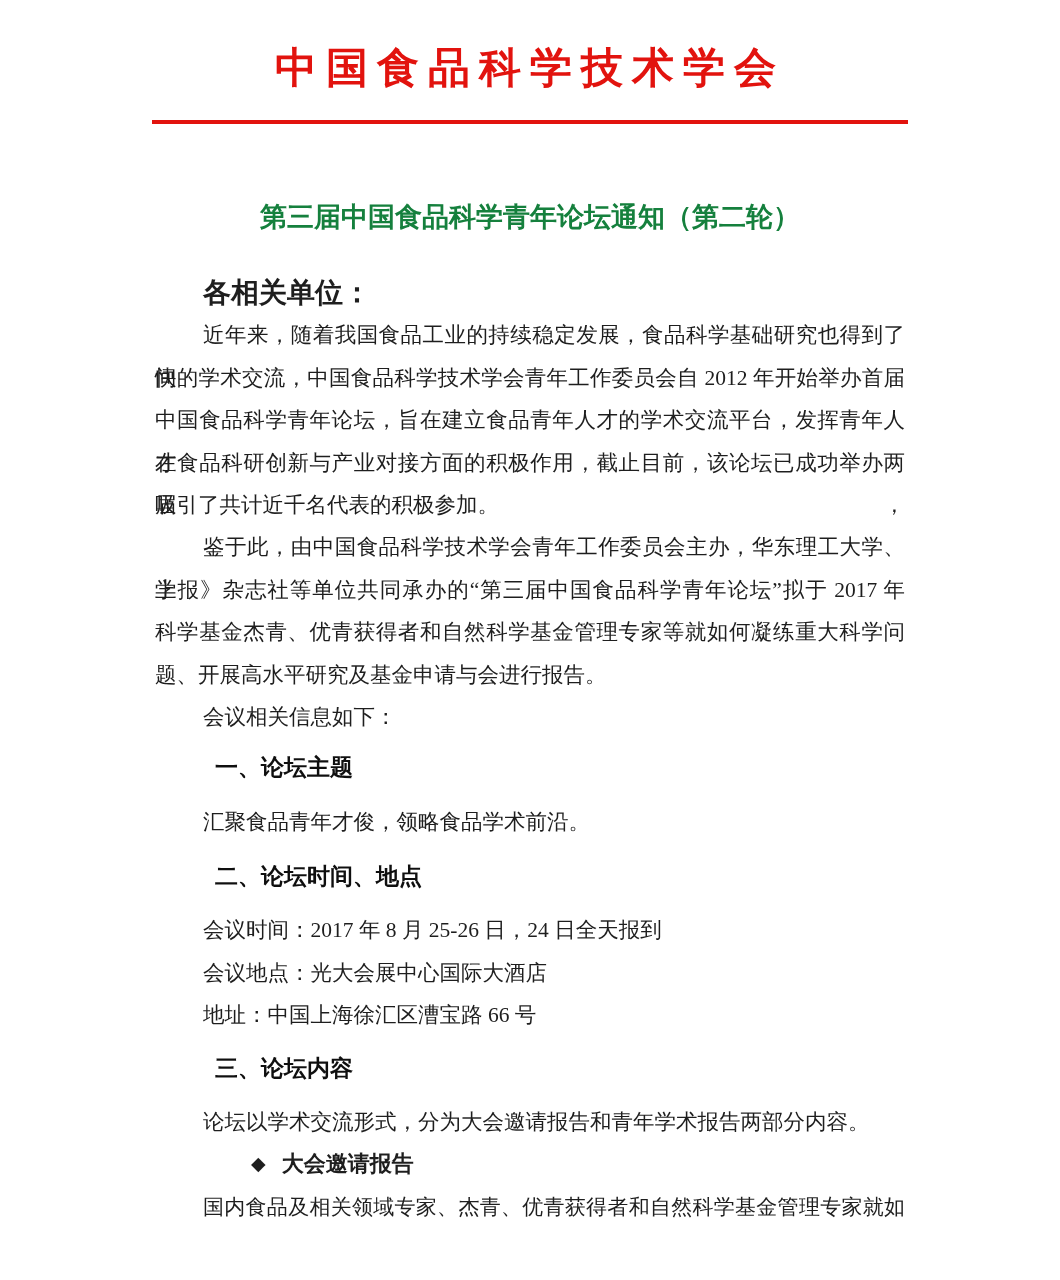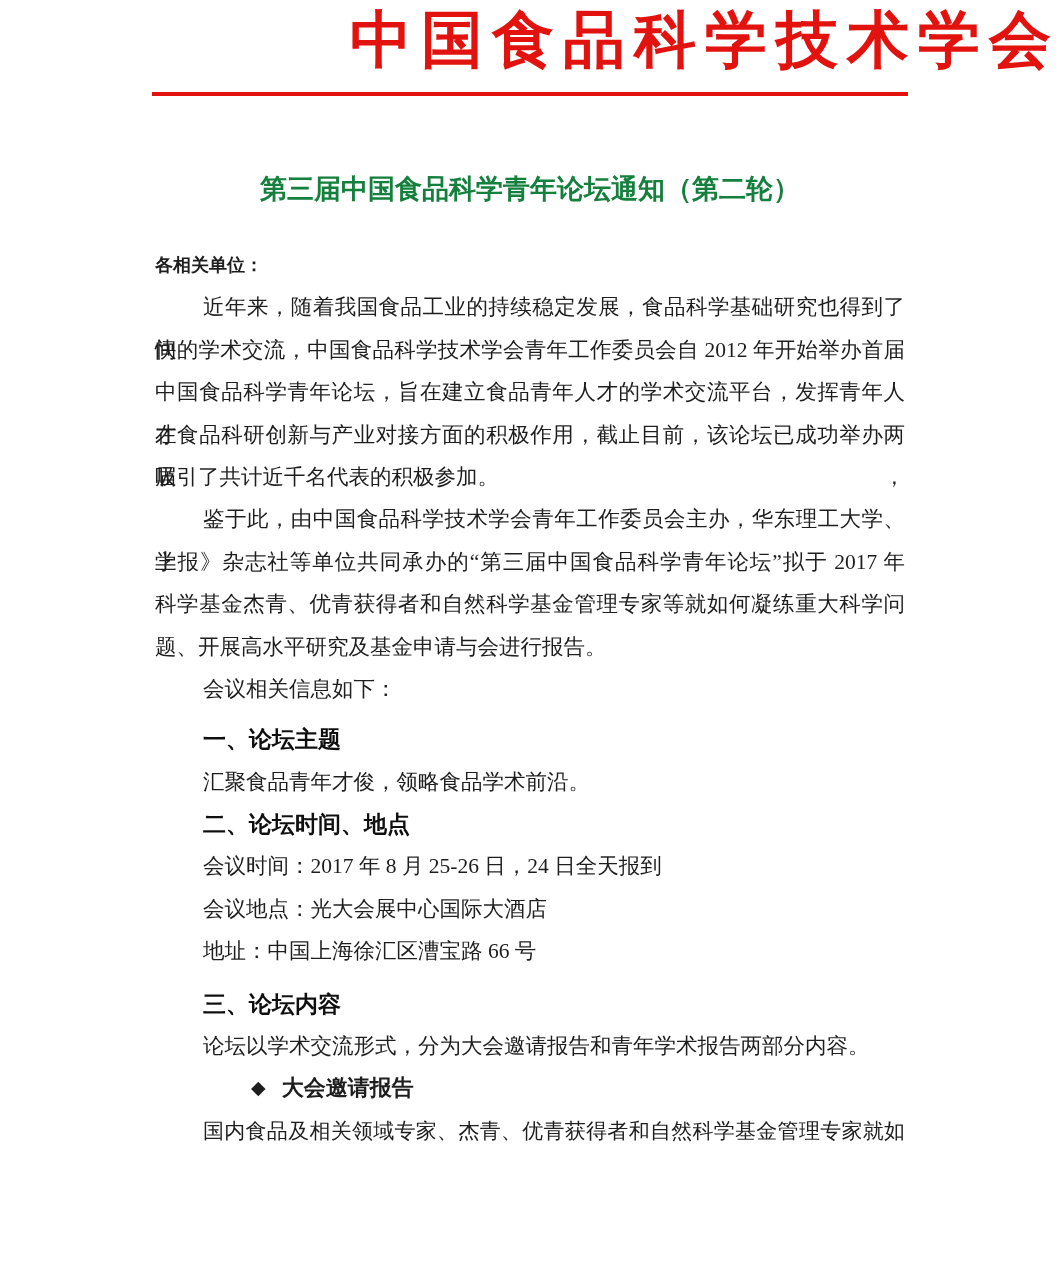--- a/index.html
+++ b/index.html
@@ -6,25 +6,25 @@
   .page{
     position:relative;
     width:1060px;height:1280px;
     background:#ffffff;
     overflow:hidden;
     color:#1e1e1e;
     font-family:"Liberation Serif", serif;
   }
   
   .letterhead{
-    padding-top:4px;
-    text-align:right;
+    padding-top:32px;
+    text-align:center;
     font-family:"Liberation Serif", serif;
     font-weight:bold;
-    font-size:62px;
+    font-size:42px;
     line-height:72px;
     letter-spacing:9px;
     white-space:nowrap;
   }
   .rule{
     height:4px;width:756px;
     margin:16px 0 0 152px;
   }
   
   .doc-title{
@@ -43,28 +43,28 @@
   }
   .ln{
     height:42.4px;
     line-height:42.4px;
     font-size:21.5px;
     margin:0;padding:0;
     white-space:nowrap;
   }
   .j{ text-align:justify; text-align-last:justify; white-space:normal; }
   .ind{ text-indent:48px; }
-  .salutation{ font-weight:bold; font-size:18px; }
+  .salutation{ font-weight:bold; font-size:28px;margin-left:48px; }
   .hd{
     height:42.4px;line-height:42.4px;
     font-family:"Liberation Sans", sans-serif;
     font-weight:bold;
     font-size:23px;
     color:#0f0f0f;
-    margin:0;
+    margin:12px;
   }
   .hd.sp1{ margin-top:8px; }
   .hd.sp3{ margin-top:10px; }
   .bullet-line{
     height:42.4px;line-height:42.4px;
     font-size:22px;
     margin:0;
   }
   .bullet-line .marker{
     display:inline-block;

